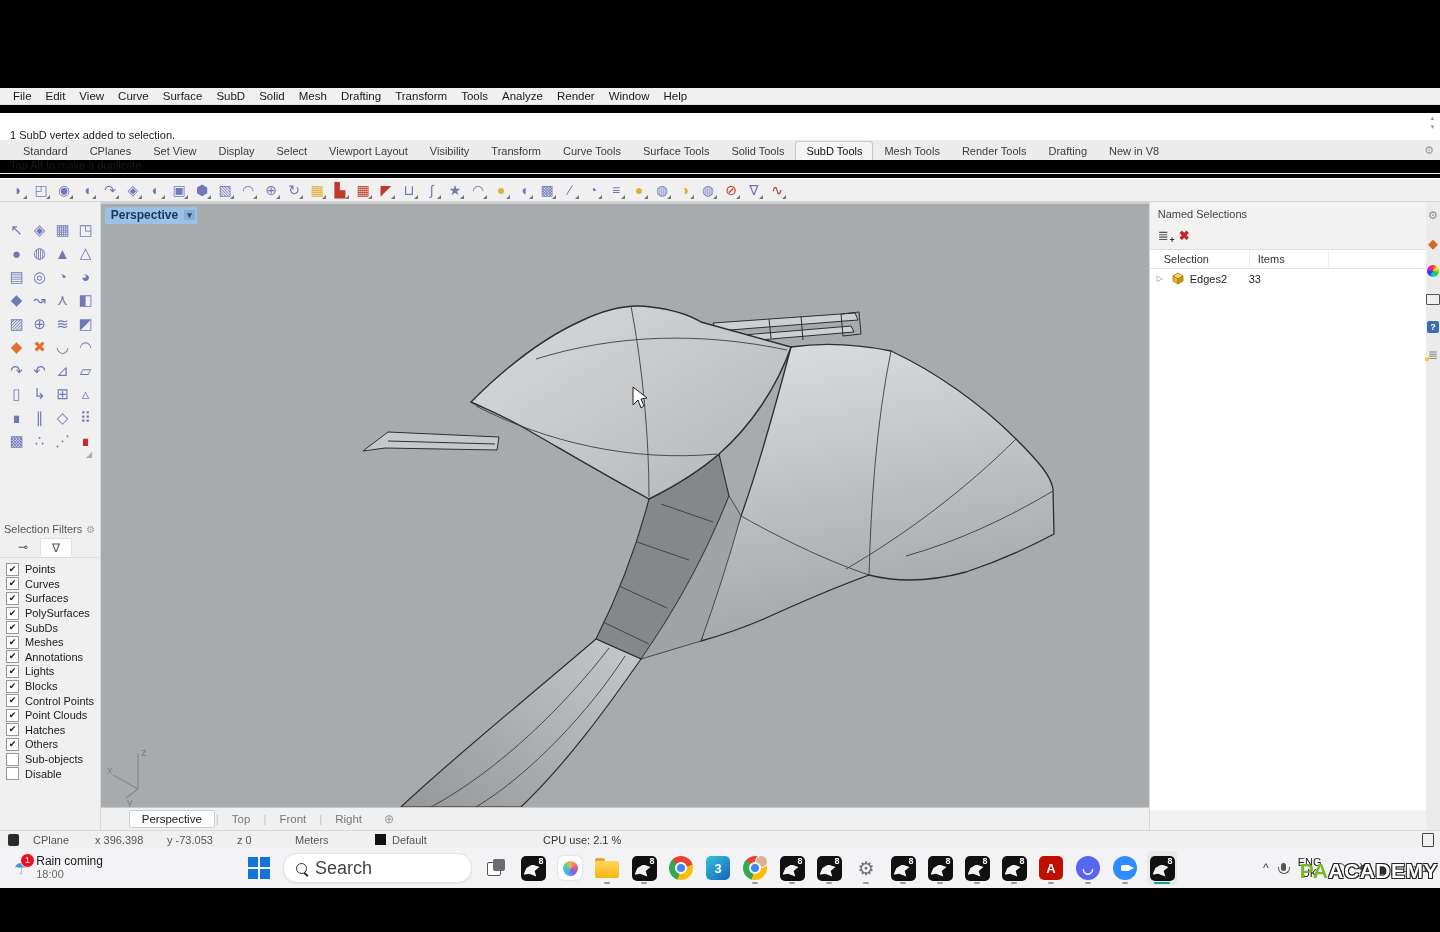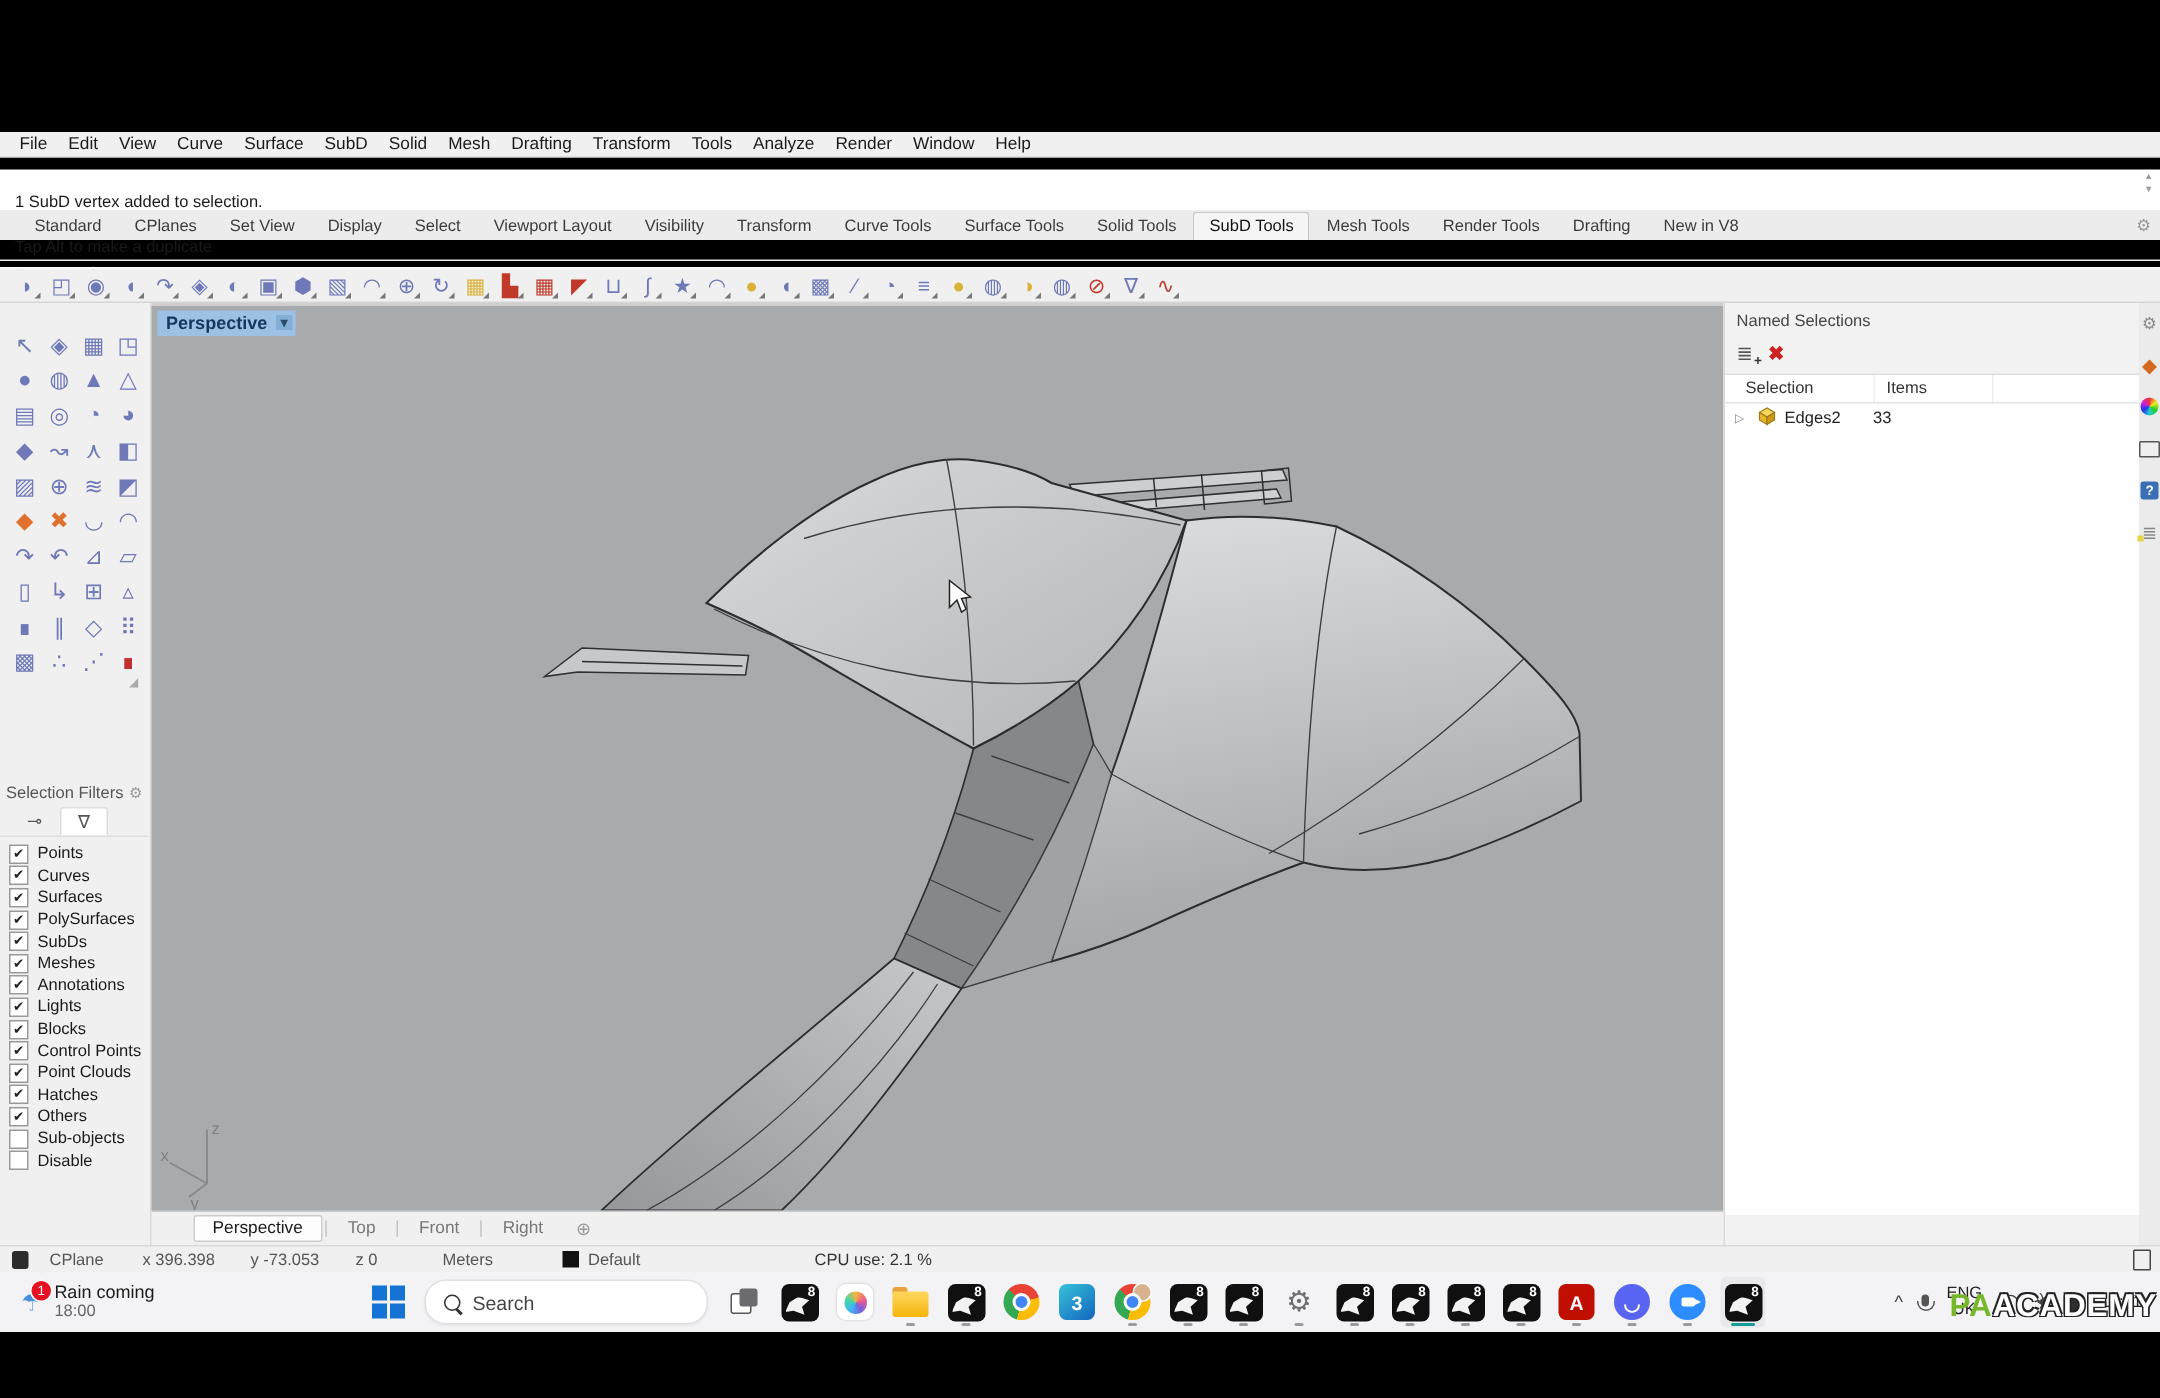--- a/index.html
+++ b/index.html
@@ -103,21 +103,21 @@
   #taskbar{top:848px;height:40px;background:#f3f3f5;display:flex;align-items:center;}
   #weather{display:flex;align-items:center;gap:7px;padding-left:14px;width:230px;}
   #umbrella{position:relative;font-size:17px;color:#4a90d9;}
   #wbadge{position:absolute;top:-5px;left:6px;background:#e81123;color:#fff;border-radius:50%;width:13px;height:13px;font-size:9px;display:flex;align-items:center;justify-content:center;border:1px solid #fff;}
   #wtext{line-height:13px;}
   #wline1{font-size:12px;color:#1a1a1a;}
   #wline2{font-size:11px;color:#666;}
   #tb-center{display:flex;align-items:center;gap:9px;}
   #startbtn{width:26px;height:26px;display:grid;grid-template-columns:10px 10px;grid-template-rows:10px 10px;gap:2px;place-content:center;}
   #startbtn span{background:#1573d6;}
-  #searchpill{width:175px;height:28px;background:#fff;border:1px solid #e0e0e0;border-radius:14px;display:flex;align-items:center;gap:8px;padding-left:12px;color:#444;font-size:13px;box-shadow:0 1px 2px rgba(0,0,0,.06);}
+  #searchpill{width:175px;height:28px;background:#fff;border:1px solid #e0e0e0;border-radius:14px;display:flex;align-items:center;gap:8px;padding-left:12px;color:#444;font-size:18px;box-shadow:0 1px 2px rgba(0,0,0,.06);}
   .mag{width:9px;height:9px;border:1.6px solid #333;border-radius:50%;position:relative;}
   .mag:after{content:"";position:absolute;left:8px;top:8px;width:5px;height:1.6px;background:#333;transform:rotate(45deg);transform-origin:0 0;}
   .appslot{width:30px;height:34px;display:flex;flex-direction:column;align-items:center;justify-content:center;position:relative;}
   .appslot.activebg{background:#e9e9ec;border-radius:4px;}
   .rundot{position:absolute;bottom:1px;width:6px;height:2.5px;border-radius:2px;background:#9a9aa0;}
   .rundot.teal{width:16px;background:#159f94;}
   .ic-rhino{width:25px;height:25px;background:#101010;border-radius:5px;position:relative;}
   .ic-rhino .r8{position:absolute;right:2px;top:0px;color:#fff;font-size:9px;font-weight:bold;}
   .ic-rhino .swoosh{position:absolute;left:3px;top:9px;width:16px;height:12px;background:#f2f2f2;clip-path:polygon(0 85%,18% 30%,55% 0,100% 20%,70% 55%,80% 100%,35% 78%);}
   .ic-taskview{width:20px;height:20px;position:relative;}

